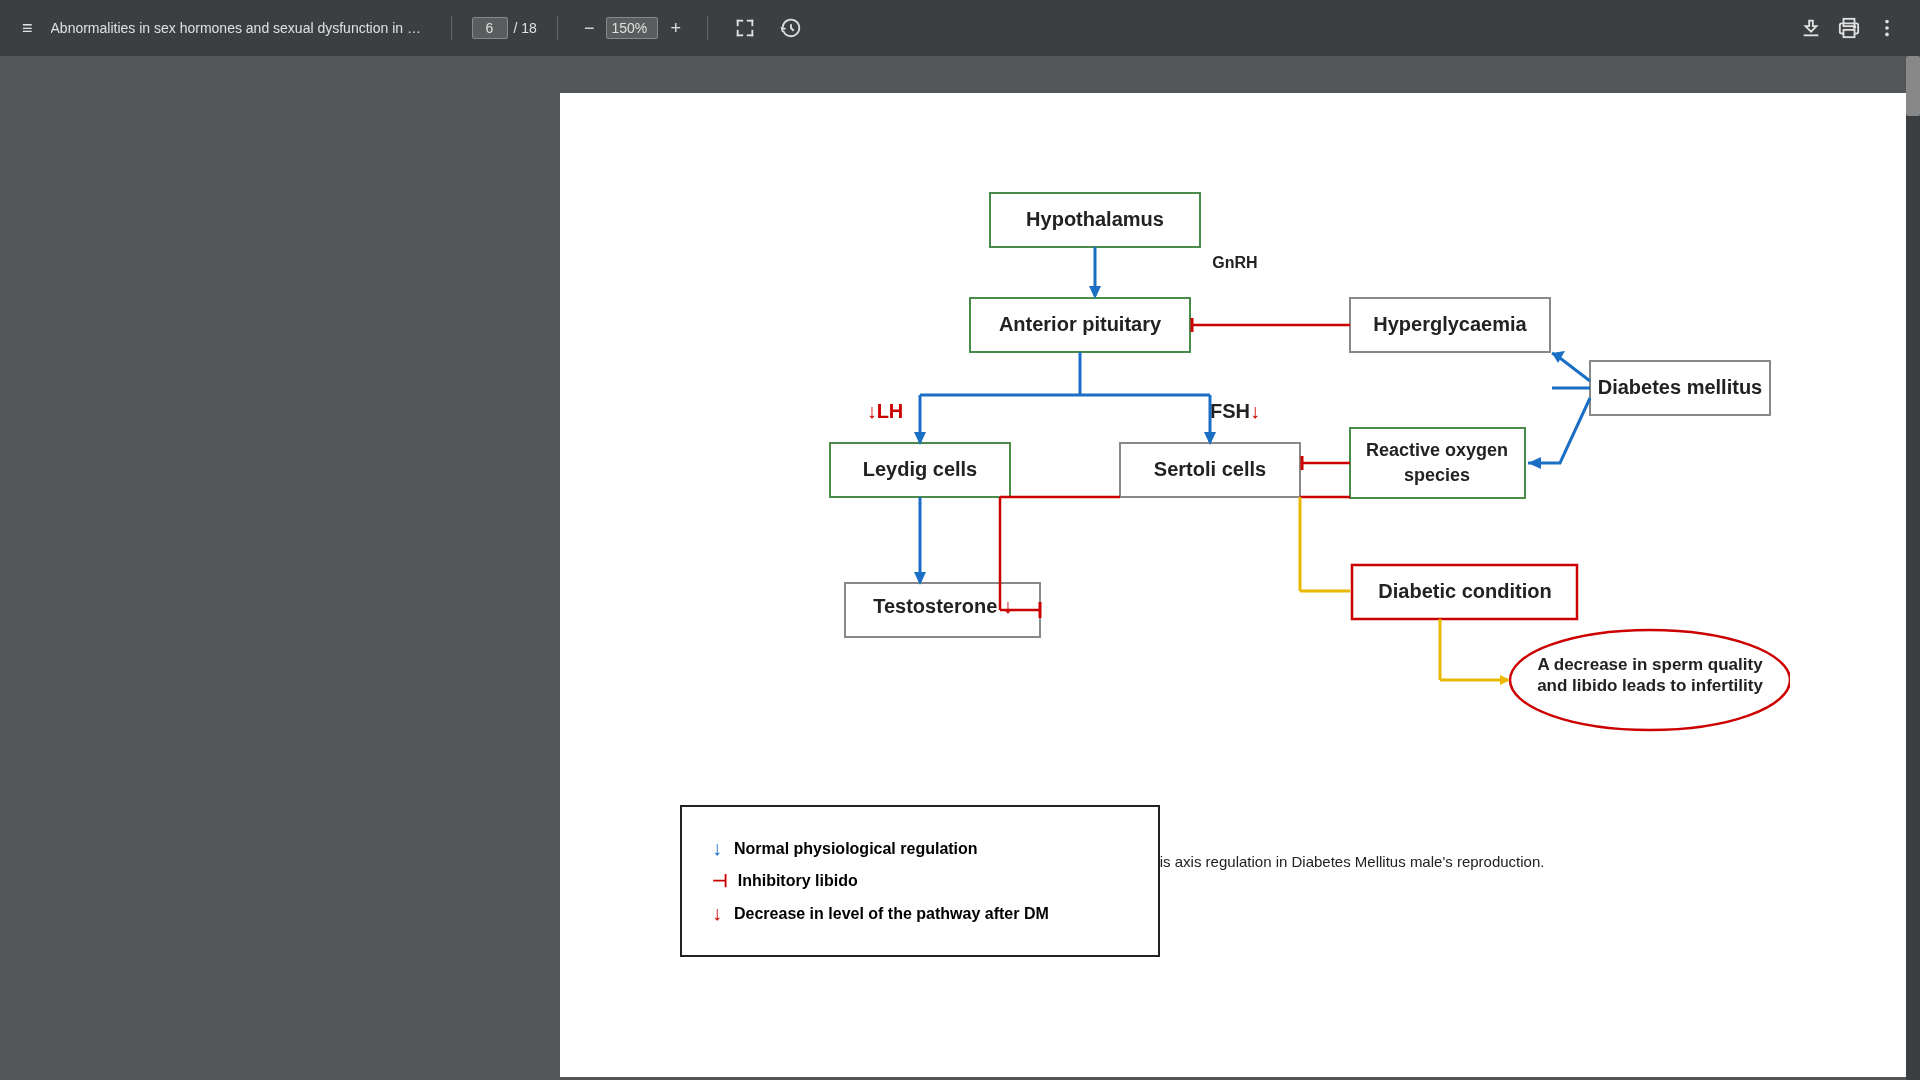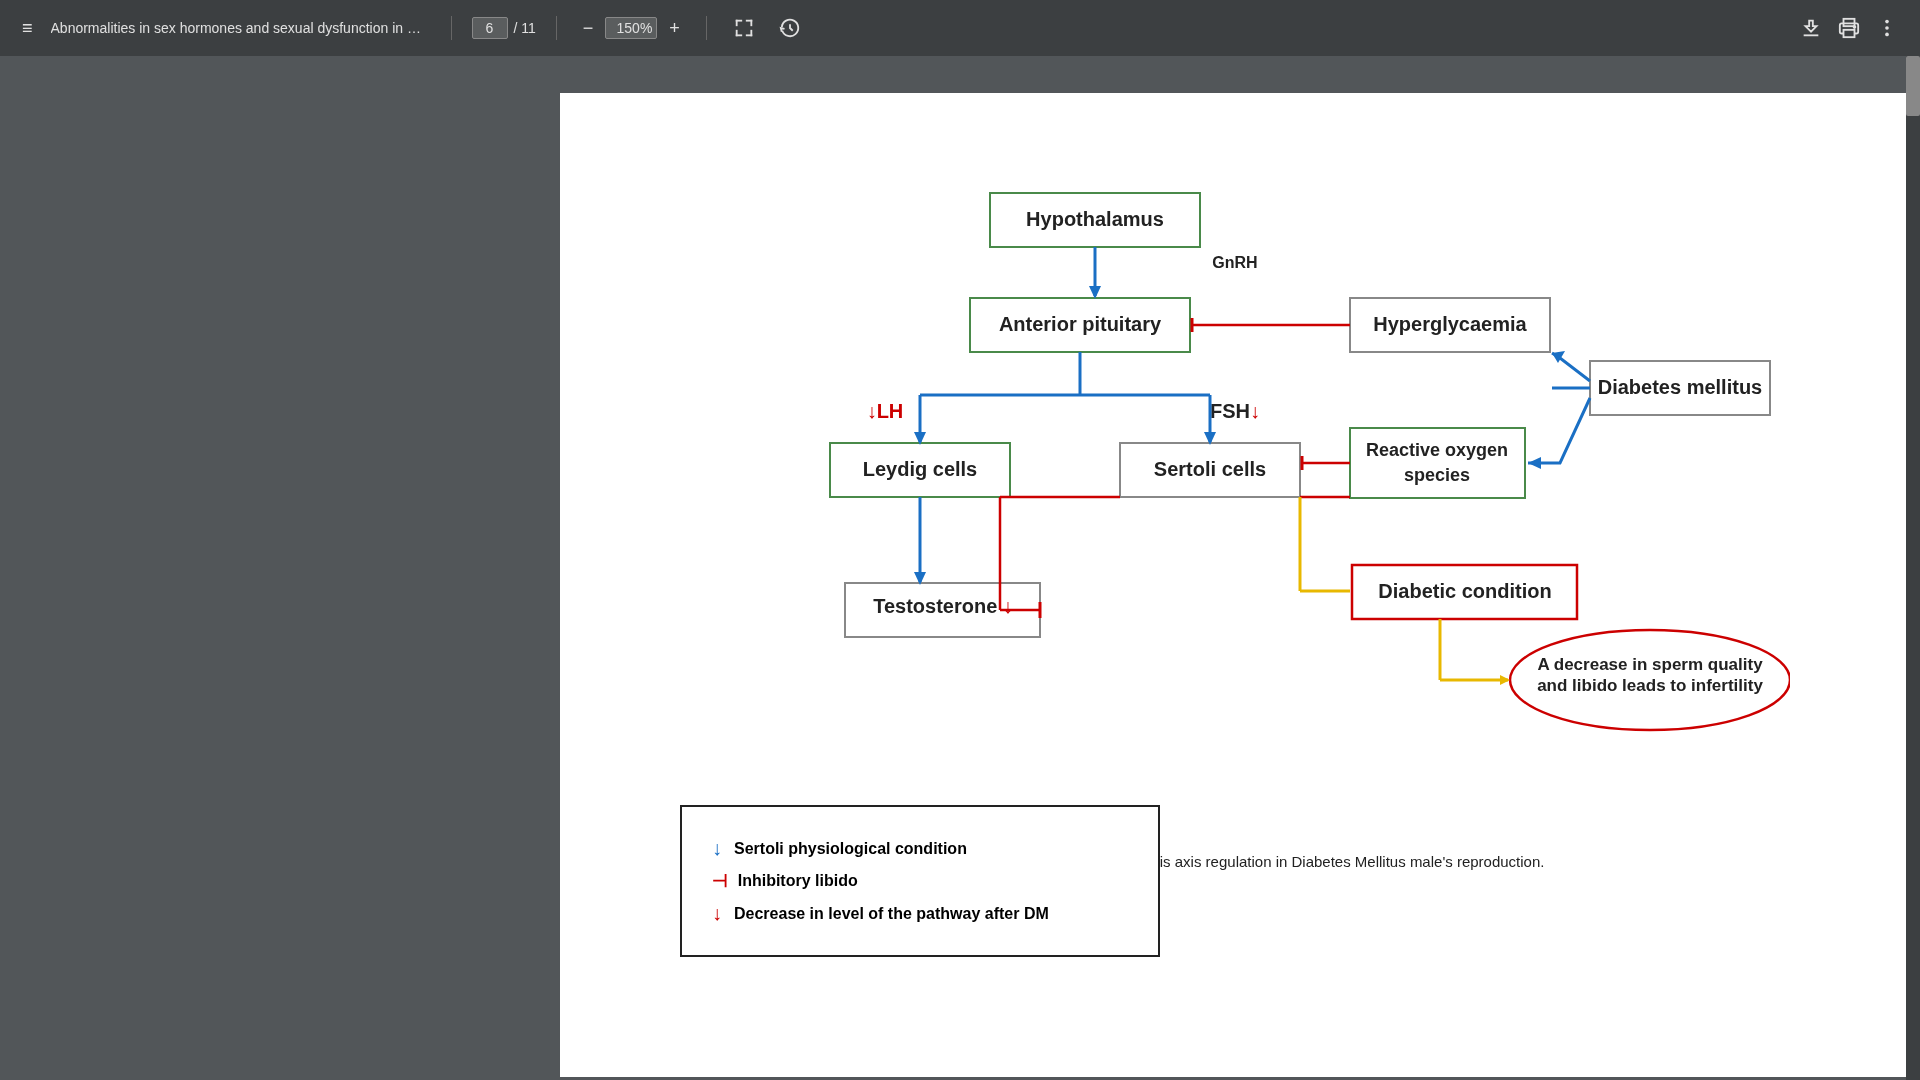--- a/index.html
+++ b/index.html
@@ -63,21 +63,21 @@
     .page-total {
       color: #e0e0e0;
       font-size: 14px;
     }
 
     .zoom-input {
       background: #5a5d5e;
       border: 1px solid #888;
       color: #e0e0e0;
       width: 52px;
-      text-align: right;
+      text-align: left;
       font-size: 14px;
       padding: 2px 4px;
       border-radius: 2px;
     }
 
     .toolbar-btn {
       background: none;
       border: none;
       color: #e0e0e0;
       font-size: 18px;
@@ -203,21 +203,21 @@
 <div id="toolbar">
   <button class="toolbar-btn">
     <span>≡</span>
   </button>
   <span id="doc-title">Abnormalities in sex hormones and sexual dysfunction in male...</span>
 
   <div class="toolbar-sep"></div>
 
   <div class="toolbar-group">
     <input class="page-input" type="text" value="6" style="">
-    <span class="page-total">/ 11</span>
+    <span class="page-total">/ 18</span>
   </div>
 
   <div class="toolbar-sep"></div>
 
   <div class="toolbar-group">
     <button class="toolbar-btn">
       <span>−</span>
     </button>
     <input class="zoom-input" type="text" value="150%" style="">
     <button class="toolbar-btn">
@@ -359,21 +359,21 @@
 
       <line x1="750" y1="486" x2="750" y2="547" stroke="#e8b800" stroke-width="3"></line>
       <line x1="750" y1="547" x2="818" y2="547" stroke="#e8b800" stroke-width="3"></line>
       <polygon points="820,547 810,542 810,552" fill="#e8b800"></polygon>
 
     </svg>
 
     <div id="legend">
       <div class="legend-item">
         <span class="legend-arrow-blue">↓</span>
-        <span>Sertoli physiological condition</span>
+        <span>Normal physiological regulation</span>
       </div>
       <div class="legend-item">
         <span class="legend-inhibit">⊣</span>
         <span>Inhibitory libido</span>
       </div>
       <div class="legend-item">
         <span class="legend-arrow-red">↓</span>
         <span>Decrease in level of the pathway after DM</span>
       </div>
     </div>

